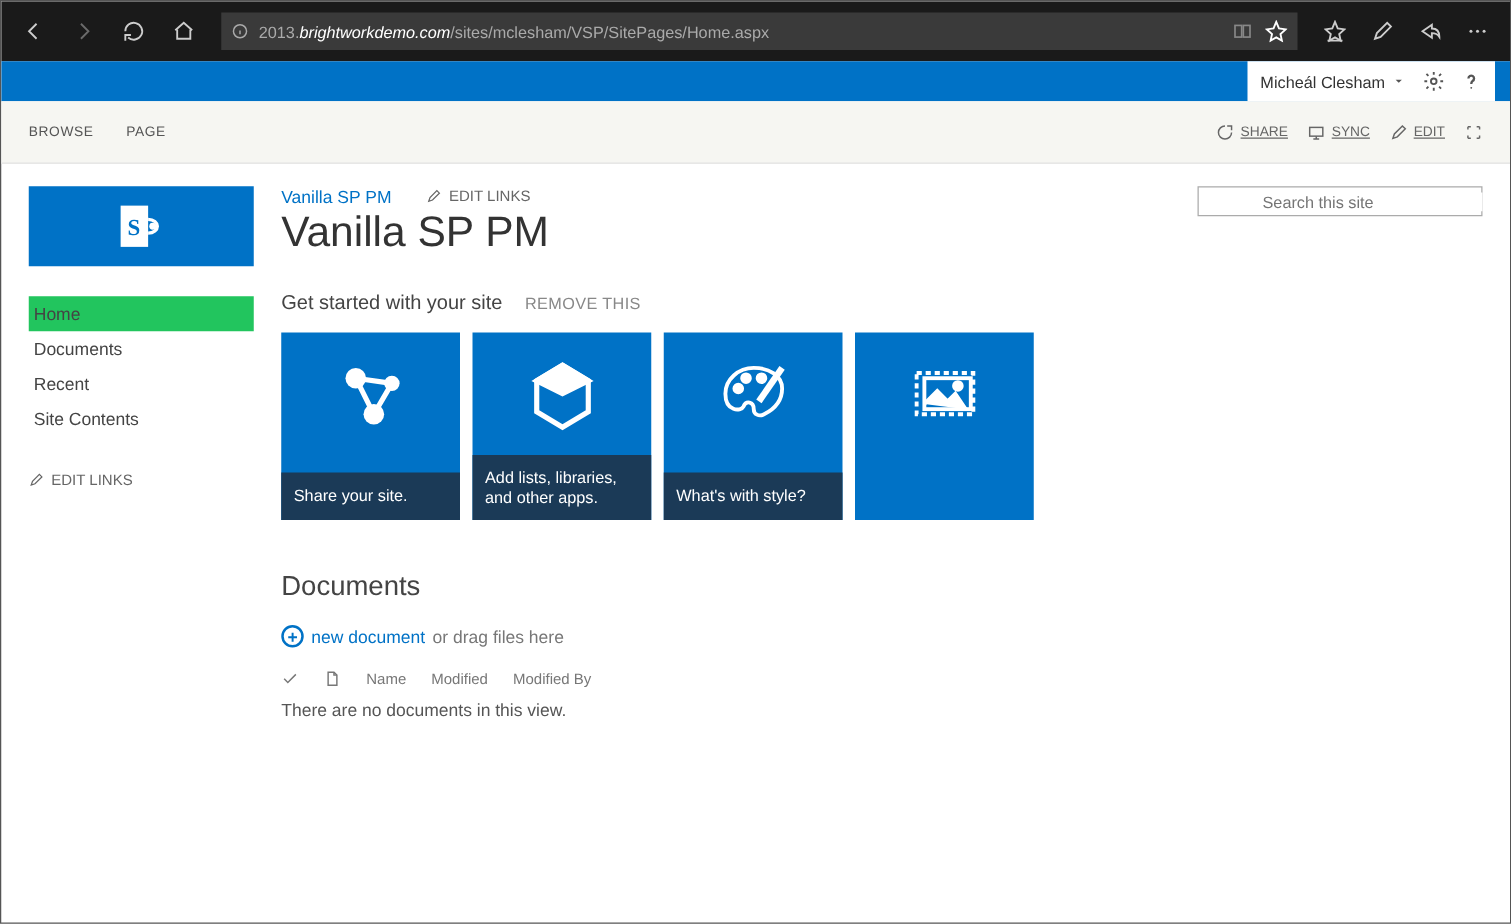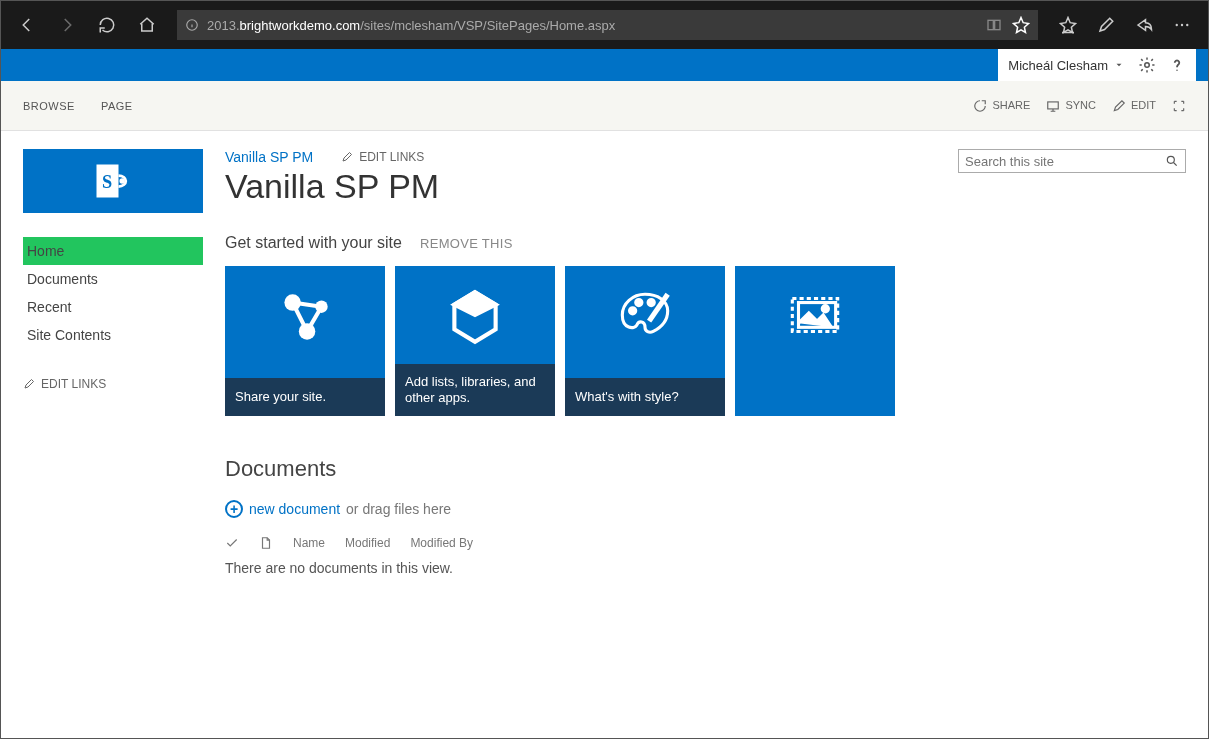--- a/index.html
+++ b/index.html
@@ -1,51 +1,51 @@
 <!DOCTYPE html>
 <html><head>
 <meta charset="utf-8">
 <style>
 * { box-sizing: border-box; margin: 0; padding: 0; }
 body { font-family: "Segoe UI", Arial, sans-serif; font-size: 13px; color: #333; background: #fff; width: 1209px; height: 739px; overflow: hidden; border: 1px solid #555; }
 .browser-bar { background: #1a1a1a; height: 48px; display: flex; align-items: center; padding: 0 8px; gap: 4px; }
 .browser-btn { width: 36px; height: 36px; display: flex; align-items: center; justify-content: center; color: #ccc; cursor: pointer; }
 .browser-btn svg { width: 18px; height: 18px; }
 .url-bar { flex: 1; background: #3a3a3a; height: 30px; display: flex; align-items: center; padding: 0 8px; color: #aaa; font-size: 13px; border-radius: 0; margin: 0 8px; }
-.url-host { color: #fff; }
+.url-host { color: #fff; font-style: italic; }
 .url-bar-right { margin-left: auto; display: flex; gap: 10px; align-items: center; }
 .browser-right { display: flex; gap: 2px; }
 .suite-bar { background: #0072c6; height: 32px; display: flex; align-items: center; justify-content: flex-end; padding: 0 12px; gap: 14px; color: #fff; }
 .suite-user { color: #333; background: #fff; height: 32px; display: flex; align-items: center; padding: 0 10px; gap: 6px; font-size: 13px; }
 .suite-ico { width: 18px; height: 18px; color: #555; cursor: pointer; }
 .ribbon { background: #f6f6f2; height: 50px; border-bottom: 1px solid #e1e1e1; display: flex; align-items: center; padding: 0 22px; }
 .ribbon-tab { font-size: 11px; color: #555; margin-right: 26px; cursor: pointer; letter-spacing: .5px; }
 .ribbon-right { margin-left: auto; display: flex; gap: 16px; align-items: center; font-size: 11px; color: #666; }
-.ribbon-action { display: flex; align-items: flex-start; gap: 5px; cursor: pointer; }
+.ribbon-action { display: flex; align-items: center; gap: 5px; cursor: pointer; text-decoration: underline; }
 .ribbon-action svg { width: 14px; height: 14px; }
 .content { display: flex; padding: 18px 22px; gap: 22px; }
 .sidebar { width: 180px; flex-shrink: 0; }
 .sp-logo { width: 180px; height: 64px; background: #0072c6; display: flex; align-items: center; justify-content: center; margin-bottom: 24px; }
 .sp-logo svg { width: 44px; height: 44px; }
 .nav-item { padding: 6px 4px; font-size: 14px; color: #444; cursor: pointer; }
 .nav-item.active { background: #22c55e; }
 .nav-edit { margin-top: 28px; display: flex; align-items: center; gap: 6px; font-size: 12px; color: #666; cursor: pointer; }
 .main { flex: 1; position: relative; }
 .breadcrumb { display: flex; align-items: center; gap: 28px; margin-bottom: 2px; }
 .breadcrumb a { color: #0072c6; font-size: 14px; text-decoration: none; cursor: pointer; }
 .breadcrumb .edit-links { display: flex; align-items: center; gap: 6px; font-size: 12px; color: #666; cursor: pointer; }
 .page-title { font-size: 34px; font-weight: 300; color: #333; margin-bottom: 28px; }
 .search-box { position: absolute; top: 0; right: 0; width: 228px; height: 24px; border: 1px solid #ababab; display: flex; align-items: center; padding: 0 6px; }
-.search-box input { border: none; outline: none; flex: 1; font-size: 13px; color: #888; font-family: inherit; }
+.search-box input { border: none; outline: none; flex: 1; font-size: 13px; color: #888; font-family: inherit; margin-left: 45px; }
 .search-box svg { width: 14px; height: 14px; color: #555; }
 .section-head { display: flex; align-items: baseline; gap: 18px; margin-bottom: 14px; }
 .section-head h2 { font-size: 16px; font-weight: 400; color: #444; }
 .remove-link { font-size: 13px; color: #888; cursor: pointer; letter-spacing: .3px; }
 .tiles { display: flex; gap: 10px; margin-bottom: 40px; }
-.tile { width: 160px; height: 150px; background: #0072c6; position: relative; cursor: pointer; }
+.tile { width: 143px; height: 150px; background: #0072c6; position: relative; cursor: pointer; }
 .tile-icon { position: absolute; top: 18px; left: 0; right: 0; display: flex; justify-content: center; }
 .tile-icon svg { width: 66px; height: 66px; }
 .tile-cap { position: absolute; bottom: 0; left: 0; right: 0; background: #1b3a57; color: #fff; padding: 10px 10px; font-size: 13px; line-height: 1.25; min-height: 38px; display: flex; align-items: center; }
 .docs-head { font-size: 22px; font-weight: 400; color: #444; margin-bottom: 18px; }
 .new-doc { display: flex; align-items: center; gap: 6px; margin-bottom: 18px; font-size: 14px; }
 .new-doc .plus { display: inline-flex; align-items: center; justify-content: center; width: 18px; height: 18px; border: 2px solid #0072c6; border-radius: 50%; color: #0072c6; font-weight: bold; font-size: 14px; line-height: 1; }
 .new-doc a { color: #0072c6; text-decoration: none; }
 .new-doc .hint { color: #777; }
 .doc-cols { display: flex; align-items: center; gap: 20px; font-size: 12px; color: #777; margin-bottom: 10px; }
 .doc-cols .check { width: 14px; }

